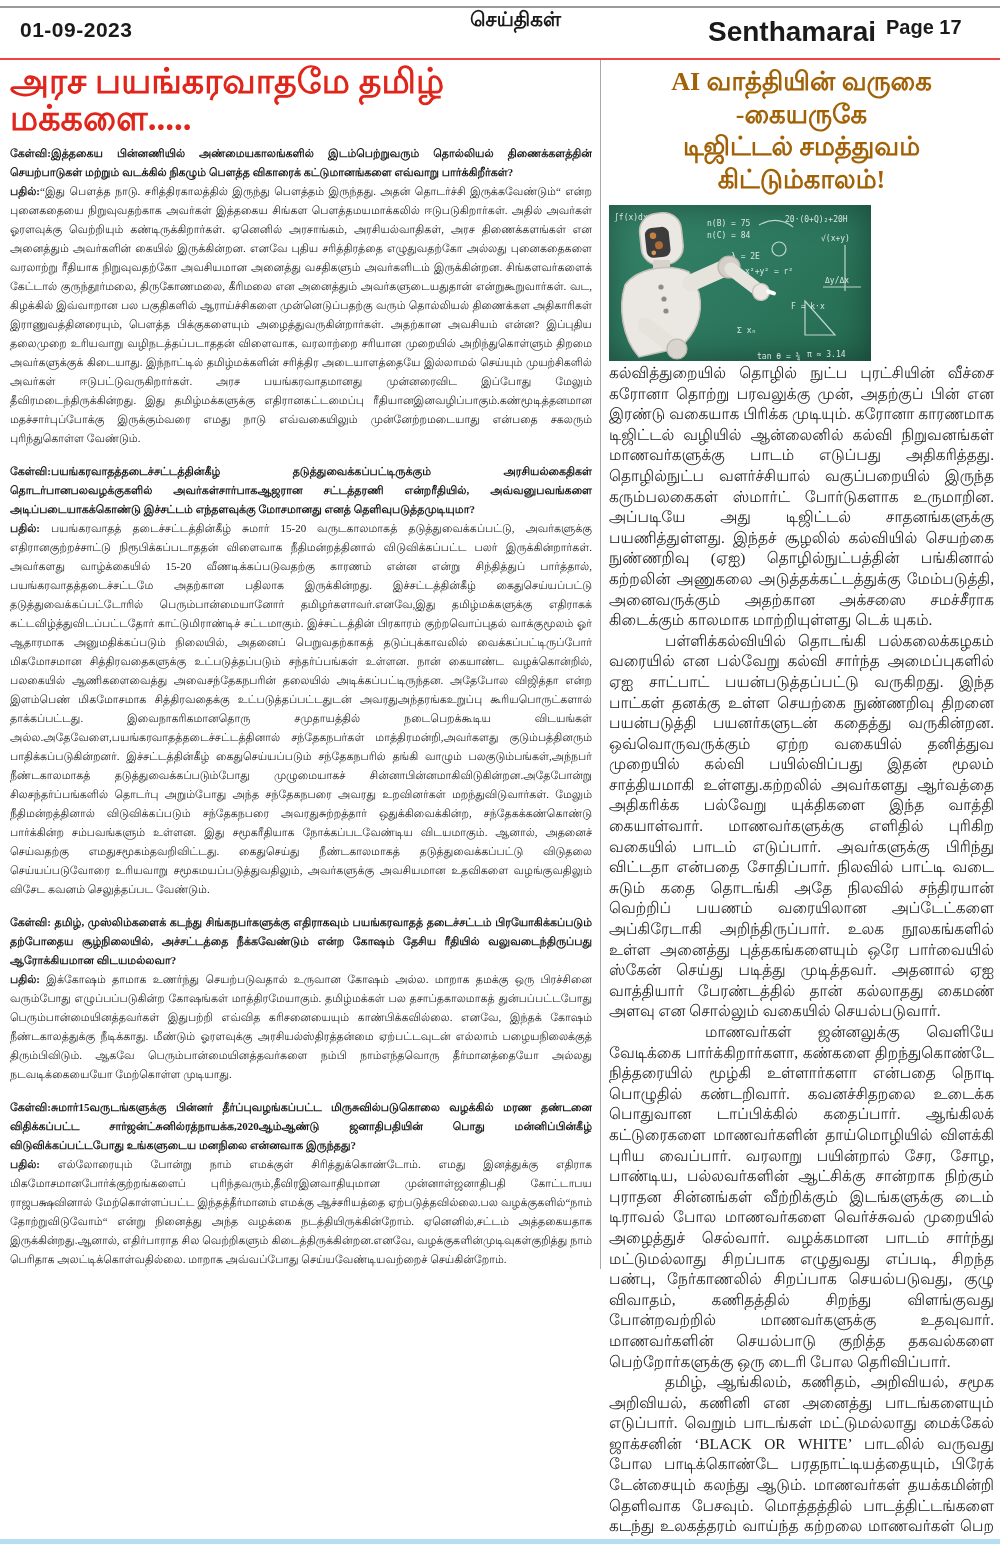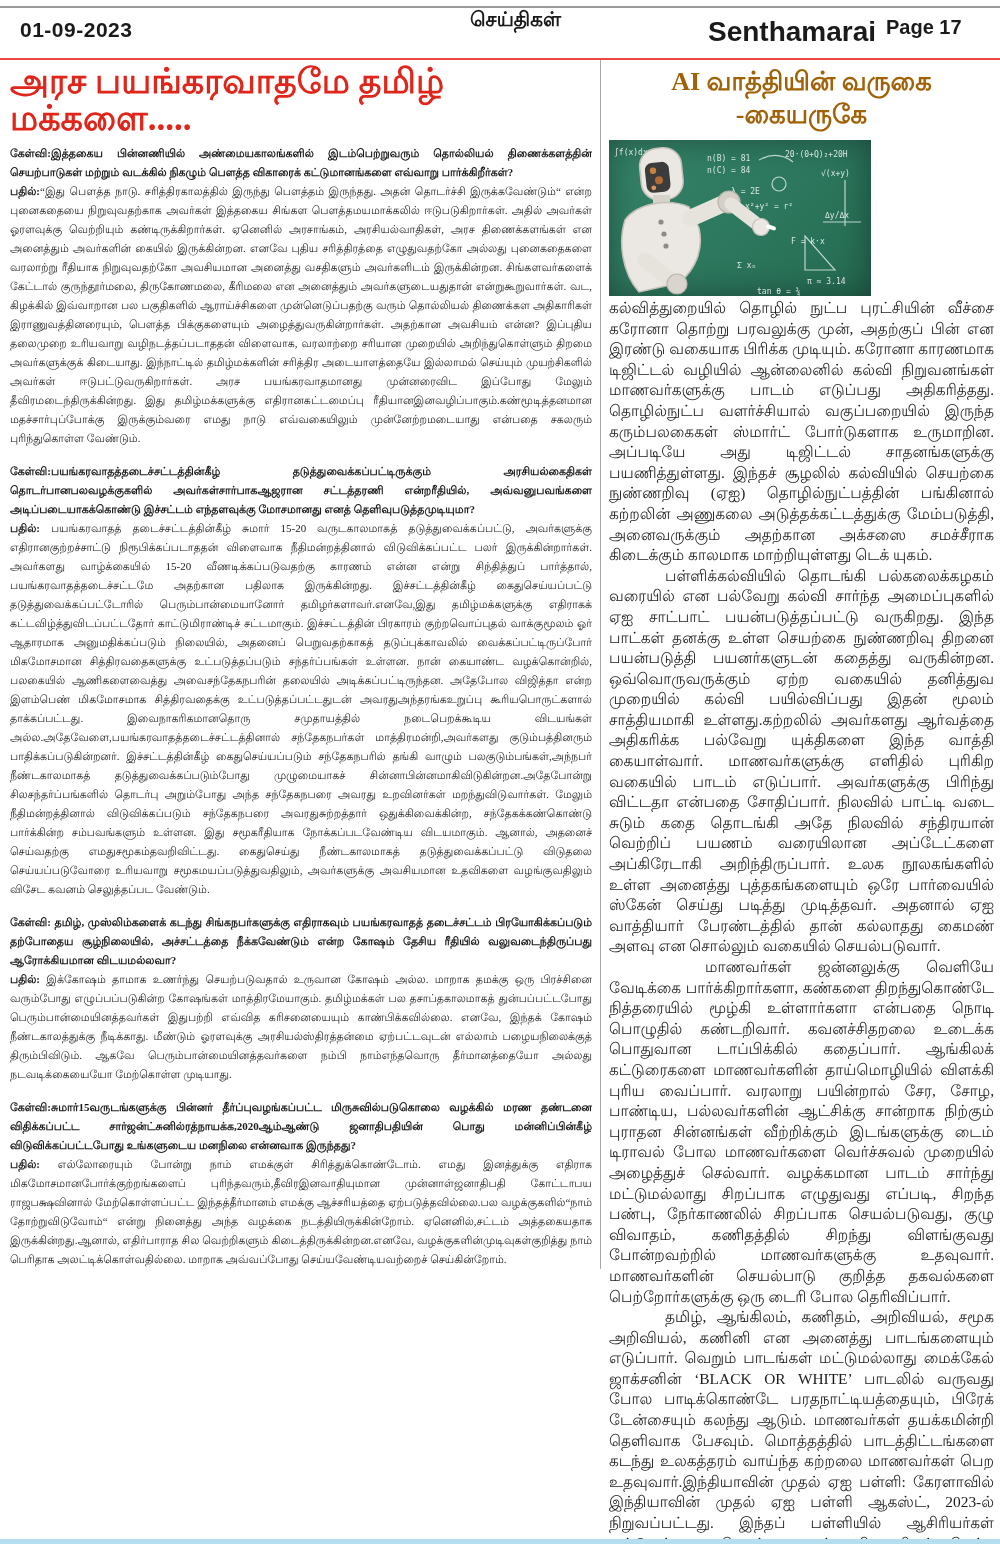--- a/index.html
+++ b/index.html
@@ -76,21 +76,21 @@
     overflow:hidden;
   }
   .photo .chalk{
     position:absolute;color:rgba(255,255,255,.82);
     font-family:"DejaVu Sans Mono","Liberation Mono",monospace;
     font-size:8px;white-space:nowrap;
   }
   .f0{left:5px;top:3px}.f1{left:98px;top:9px}.f2{left:98px;top:21px}
   .f3{left:176px;top:5px}.f4{left:212px;top:24px}.f5{left:122px;top:42px}
   .f6{left:216px;top:66px}.f7{left:136px;top:57px}.f8{left:182px;top:92px}
-  .f9{left:128px;top:116px}.f10{left:198px;top:132px}.f11{left:148px;top:142px}
+  .f9{left:128px;top:116px}.f10{left:198px;top:140px}.f11{left:148px;top:142px}
   .photo svg{position:absolute;left:0;top:0;}
   
   .footer-line{
     position:absolute;left:0;right:0;bottom:0;height:5px;background:#b5dff0;
   }
 </style>
 </head>
 <body>
 
 <div class="page">
@@ -117,26 +117,27 @@
       <p><span class="lead">பதில்:</span> <span>இக்கோஷம் தாமாக உணர்ந்து செயற்படுவதால் உருவான கோஷம் அல்ல. மாறாக தமக்கு ஒரு பிரச்சினை வரும்போது எழுப்பப்படுகின்ற கோஷங்கள் மாத்திரமேயாகும். தமிழ்மக்கள் பல தசாப்தகாலமாகத் துன்பப்பட்டபோது பெரும்பான்மையினத்தவர்கள் இதுபற்றி எவ்வித கரிசனையையும் காண்பிக்கவில்லை. எனவே, இந்தக் கோஷம் நீண்டகாலத்துக்கு நீடிக்காது. மீண்டும் ஓரளவுக்கு அரசியல்ஸ்திரத்தன்மை ஏற்பட்டவுடன் எல்லாம் பழையநிலைக்குத் திரும்பிவிடும். ஆகவே பெரும்பான்மையினத்தவர்களை நம்பி நாம்எந்தவொரு தீர்மானத்தையோ அல்லது நடவடிக்கையையோ மேற்கொள்ள முடியாது.</span></p>
 
       <p class="q"><span class="lead">கேள்வி:</span><span>சுமார்15வருடங்களுக்கு பின்னர் தீர்ப்புவழங்கப்பட்ட மிருசுவில்படுகொலை வழக்கில் மரண தண்டனை விதிக்கப்பட்ட சார்ஜன்ட்சுனில்ரத்நாயக்க,2020ஆம்ஆண்டு ஜனாதிபதியின் பொது மன்னிப்பின்கீழ் விடுவிக்கப்பட்டபோது உங்களுடைய மனநிலை என்னவாக இருந்தது?</span></p>
       <p><span class="lead">பதில்:</span> <span>எல்லோரையும் போன்று நாம் எமக்குள் சிரித்துக்கொண்டோம். எமது இனத்துக்கு எதிராக மிகமோசமானபோர்க்குற்றங்களைப் புரிந்தவரும்,தீவிரஇனவாதியுமான முன்னாள்ஜனாதிபதி கோட்டாபய ராஜபக்ஷவினால் மேற்கொள்ளப்பட்ட இந்தத்தீர்மானம் எமக்கு ஆச்சரியத்தை ஏற்படுத்தவில்லை.பல வழக்குகளில்“நாம் தோற்றுவிடுவோம்“ என்று நினைத்து அந்த வழக்கை நடத்தியிருக்கின்றோம். ஏனெனில்,சட்டம் அத்தகையதாக இருக்கின்றது.ஆனால், எதிர்பாராத சில வெற்றிகளும் கிடைத்திருக்கின்றன.எனவே, வழக்குகளின்முடிவுகள்குறித்து நாம் பெரிதாக அலட்டிக்கொள்வதில்லை. மாறாக அவ்வப்போது செய்யவேண்டியவற்றைச் செய்கின்றோம்.</span></p>
 
     </section>
 
     <section class="col-right">
       <h2 class="headline-black">
         <span>AI வாத்தியின் வருகை -கையருகே</span><br>
+        <span>டிஜிட்டல் சமத்துவம் கிட்டும்காலம்!</span>
       </h2>
 
       <p>
         <span class="photo">
           <span class="chalk f0">∫f(x)dx</span>
-          <span class="chalk f1">n(B) = 81</span>
+          <span class="chalk f1">n(B) = 75</span>
           <span class="chalk f2">n(C) = 84</span>
           <span class="chalk f3">20·(0+Q)₂+20H</span>
           <span class="chalk f4">√(x+y)</span>
           <span class="chalk f5">λ = 2E</span>
           <span class="chalk f6">Δy/Δx</span>
           <span class="chalk f7">x²+y² = r²</span>
           <span class="chalk f8">F = k·x</span>
           <span class="chalk f9">Σ xₙ</span>
           <span class="chalk f10">π ≈ 3.14</span>
           <span class="chalk f11">tan θ = ¾</span>

